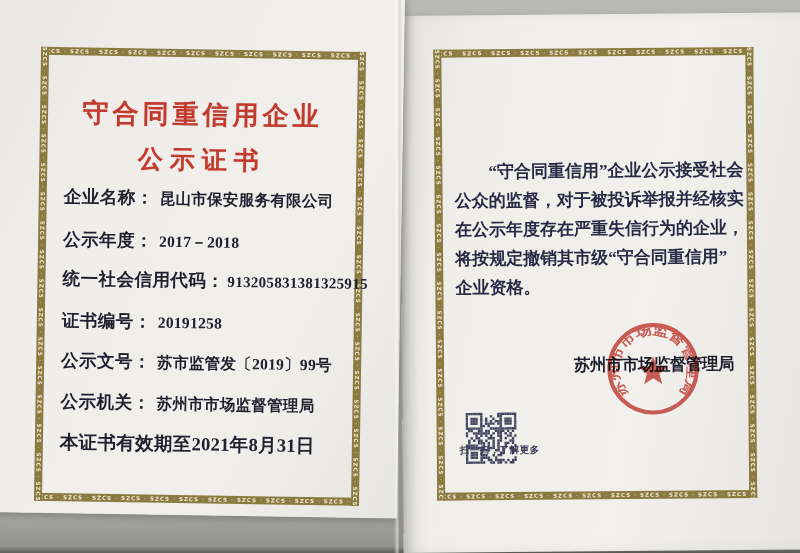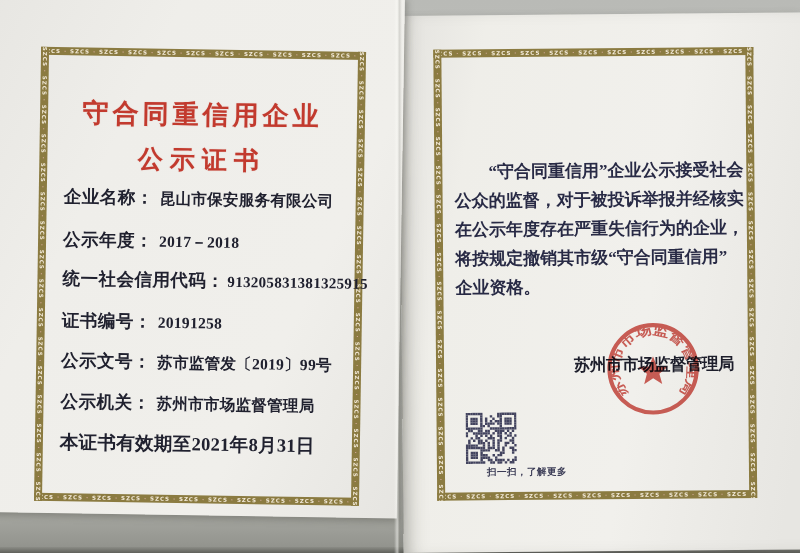--- a/index.html
+++ b/index.html
@@ -70,22 +70,22 @@
   .authority{
     position:absolute;left:172px;top:340px;font-size:16.5px;font-weight:bold;
     color:#1d1e2b;white-space:nowrap;letter-spacing:-0.5px;
   }
   .seal{
     position:absolute;left:203px;top:307px;width:96px;height:96px;
     opacity:.87;mix-blend-mode:multiply;
   }
   .qr{position:absolute;left:63px;top:397px;width:51px;height:52px;}
   .qr-caption{
-    position:absolute;left:57px;top:451px;font-size:9.5px;font-weight:bold;
-    color:#3a3b55;letter-spacing:.5px;white-space:nowrap;margin-left:27px;
+    position:absolute;left:57px;top:429px;font-size:9.5px;font-weight:bold;
+    color:#3a3b55;letter-spacing:.5px;white-space:nowrap;
   }
   
   .gutter{
     position:absolute;left:394px;top:0;width:8px;height:553px;z-index:3;
     background:linear-gradient(90deg,rgba(255,255,255,0) 0%,rgba(250,250,246,.55) 40%,rgba(120,120,112,.22) 70%,rgba(120,120,112,0) 100%);
     pointer-events:none;
   }
 </style>
 </head>
 <body>

